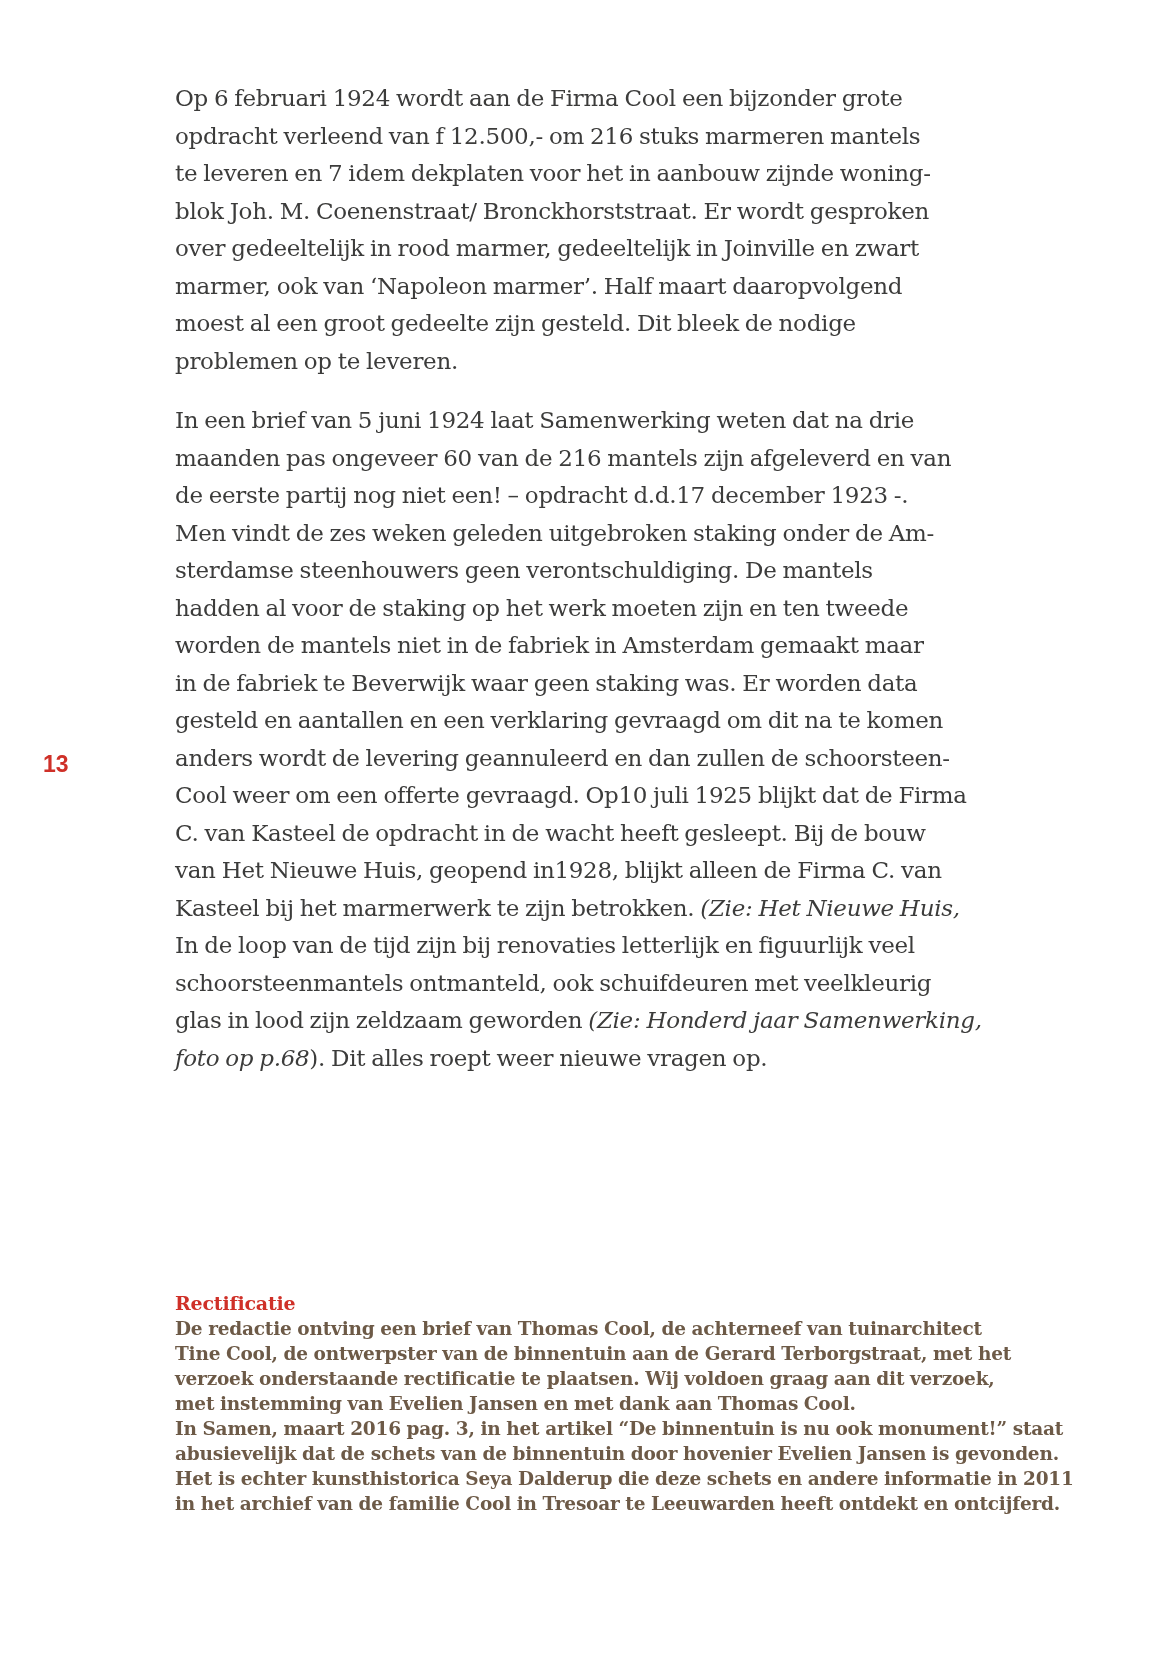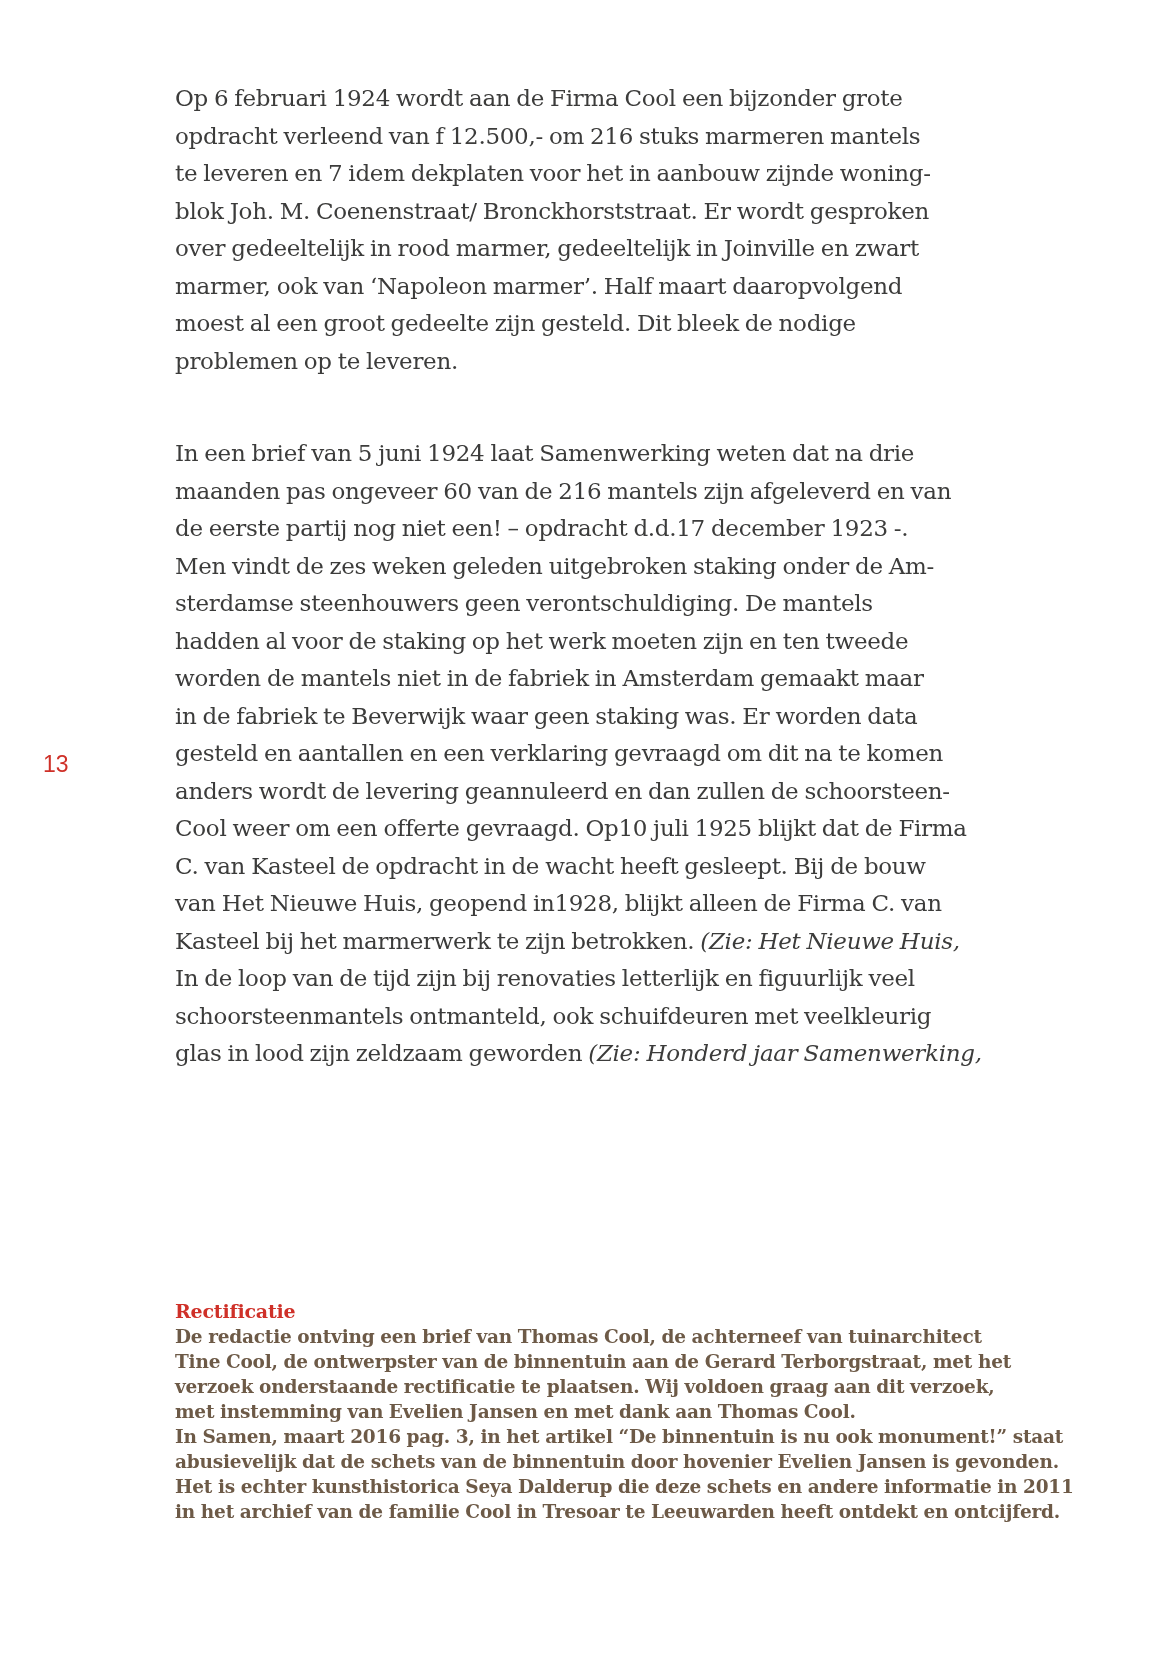--- a/index.html
+++ b/index.html
@@ -16,51 +16,50 @@
     position: relative;
     overflow: hidden;
     font-family: "DejaVu Serif", serif;
     background: var(--page-bg);
   }
   .page-number {
     position: absolute;
     left: 43px;
     top: 753px;
     font-family: "Liberation Sans", sans-serif;
-    font-weight: normal;
+    font-weight: bold;
     font-size: 23px;
     line-height: 23px;
     color: var(--accent-red);
   }
   .article {
     position: absolute;
     left: 175px;
     top: 80px;
     width: 880px;
     color: var(--text-color);
     font-size: 23px;
     line-height: 37.5px;
     letter-spacing: -0.3px;
     word-spacing: -1px;
   }
-  .paragraph.gap-after { margin-bottom: 55px; }
+  .paragraph.gap-after { margin-bottom: 22px; }
   .line { white-space: nowrap; }
   .it { font-style: italic; }
   .rectification {
     position: absolute;
     left: 175px;
     top: 1291px;
     width: 880px;
     color: var(--brown);
     font-size: 18.5px;
     line-height: 25px;
     font-weight: bold;
     letter-spacing: -0.2px;
     word-spacing: -0.5px;
-    margin-top: 8px;
   }
   .rect-heading {
     color: var(--accent-red);
     font-size: 19px;
     line-height: 25px;
     font-weight: bold;
   }
   .rect-italic .line { }
 </style>
 </head>
@@ -92,20 +91,21 @@
         <div class="line"><span class="seg">in de fabriek te Beverwijk waar geen staking was. Er worden data</span></div>
         <div class="line"><span class="seg">gesteld en aantallen en een verklaring gevraagd om dit na te komen</span></div>
         <div class="line"><span class="seg">anders wordt de levering geannuleerd en dan zullen de schoorsteen-</span></div>
         <div class="line"><span class="seg">Cool weer om een offerte gevraagd. Op10 juli 1925 blijkt dat de Firma</span></div>
         <div class="line"><span class="seg">C. van Kasteel de opdracht in de wacht heeft gesleept. Bij de bouw</span></div>
         <div class="line"><span class="seg">van Het Nieuwe Huis, geopend in1928, blijkt alleen de Firma C. van</span></div>
         <div class="line"><span class="seg">Kasteel bij het marmerwerk te zijn betrokken. </span><span class="seg it">(Zie: Het Nieuwe Huis,</span></div>
         <div class="line"><span class="seg">In de loop van de tijd zijn bij renovaties letterlijk en figuurlijk veel</span></div>
         <div class="line"><span class="seg">schoorsteenmantels ontmanteld, ook schuifdeuren met veelkleurig</span></div>
         <div class="line"><span class="seg">glas in lood zijn zeldzaam geworden </span><span class="seg it">(Zie: Honderd jaar Samenwerking,</span></div>
+        <div class="line"><span class="seg it">foto op p.68</span><span class="seg">). Dit alles roept weer nieuwe vragen op.</span></div>
       </div>
   </div>
 
   <div class="rectification">
     <div class="rect-heading">Rectificatie</div>
     <div class="rect-body">
         <div class="line"><span class="seg">De redactie ontving een brief van Thomas Cool, de achterneef van tuinarchitect</span></div>
         <div class="line"><span class="seg">Tine Cool, de ontwerpster van de binnentuin aan de Gerard Terborgstraat, met het</span></div>
         <div class="line"><span class="seg">verzoek onderstaande rectificatie te plaatsen. Wij voldoen graag aan dit verzoek,</span></div>
         <div class="line"><span class="seg">met instemming van Evelien Jansen en met dank aan Thomas Cool.</span></div>

